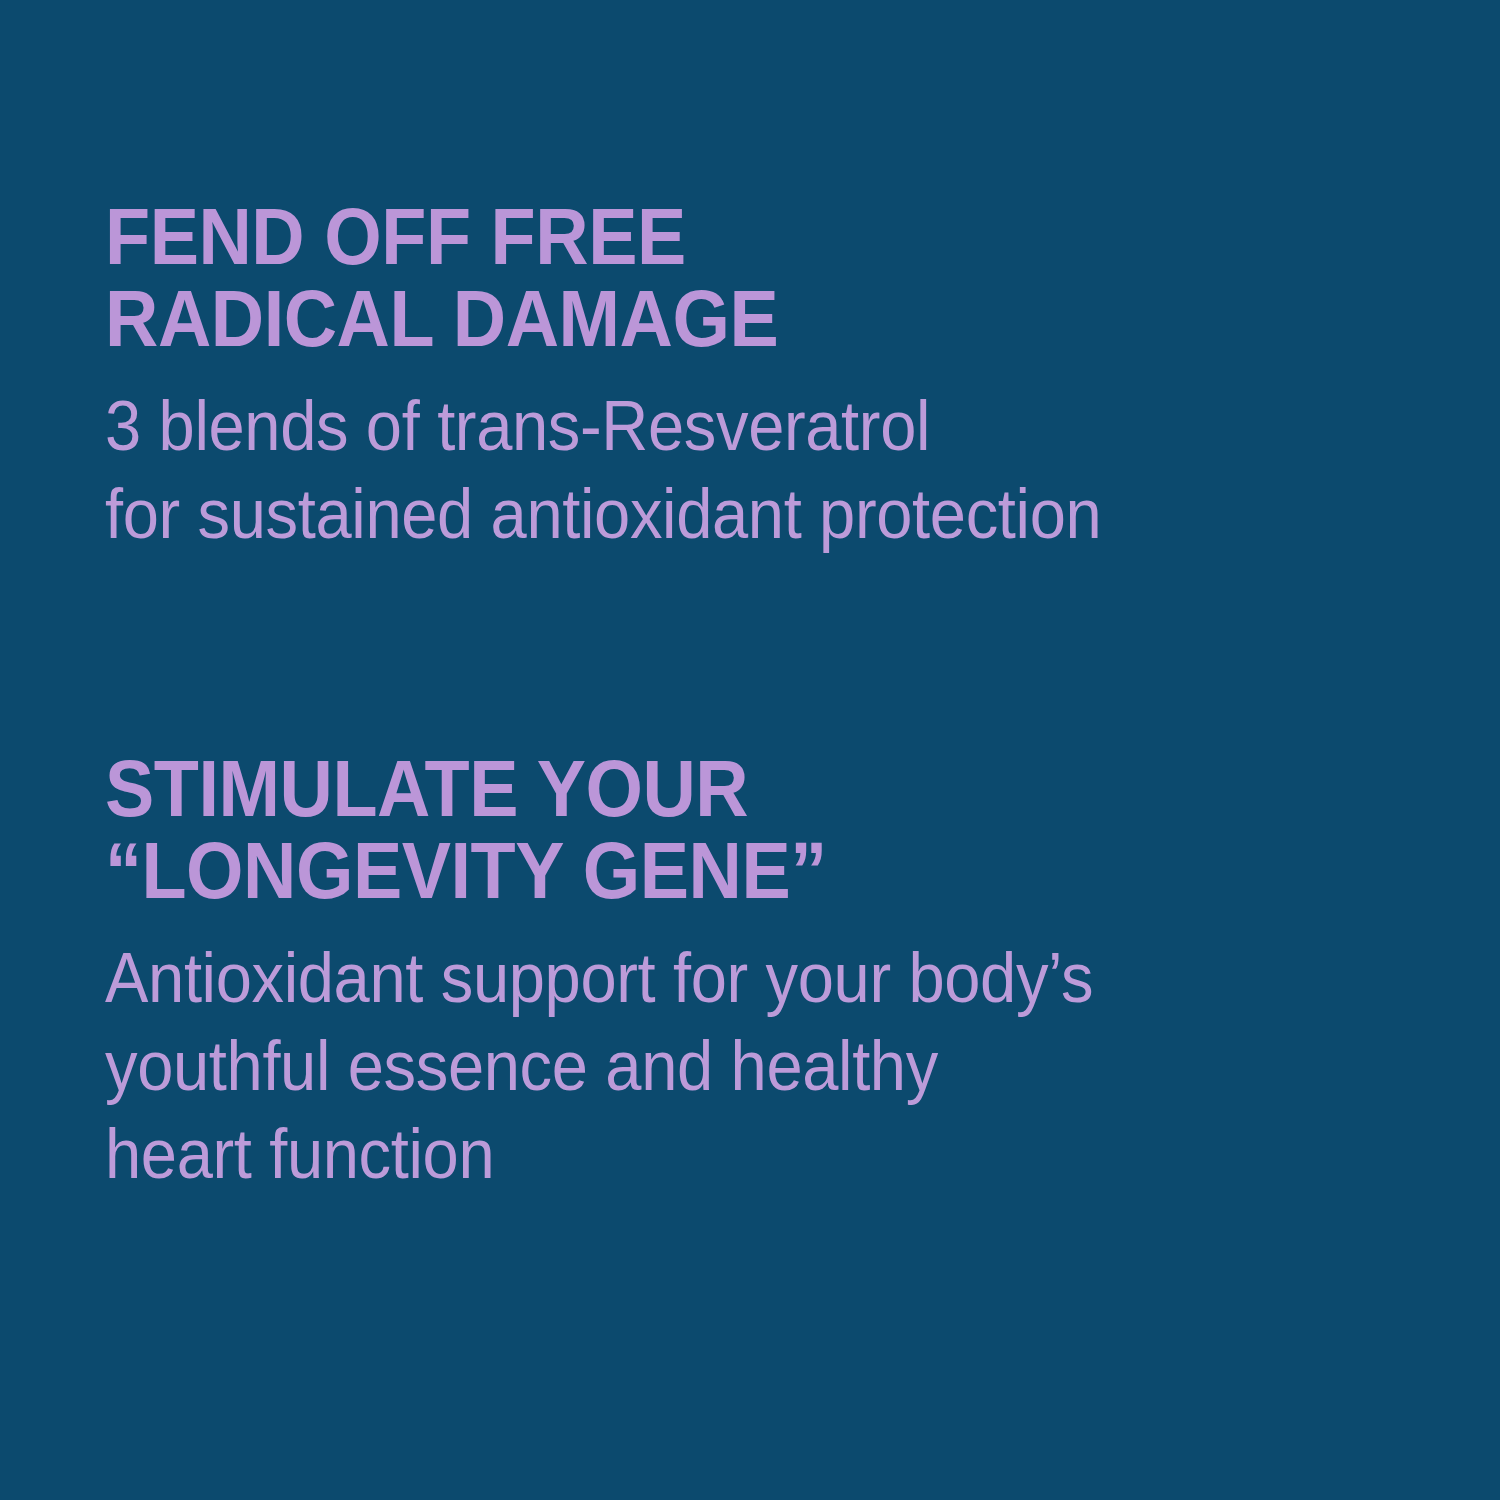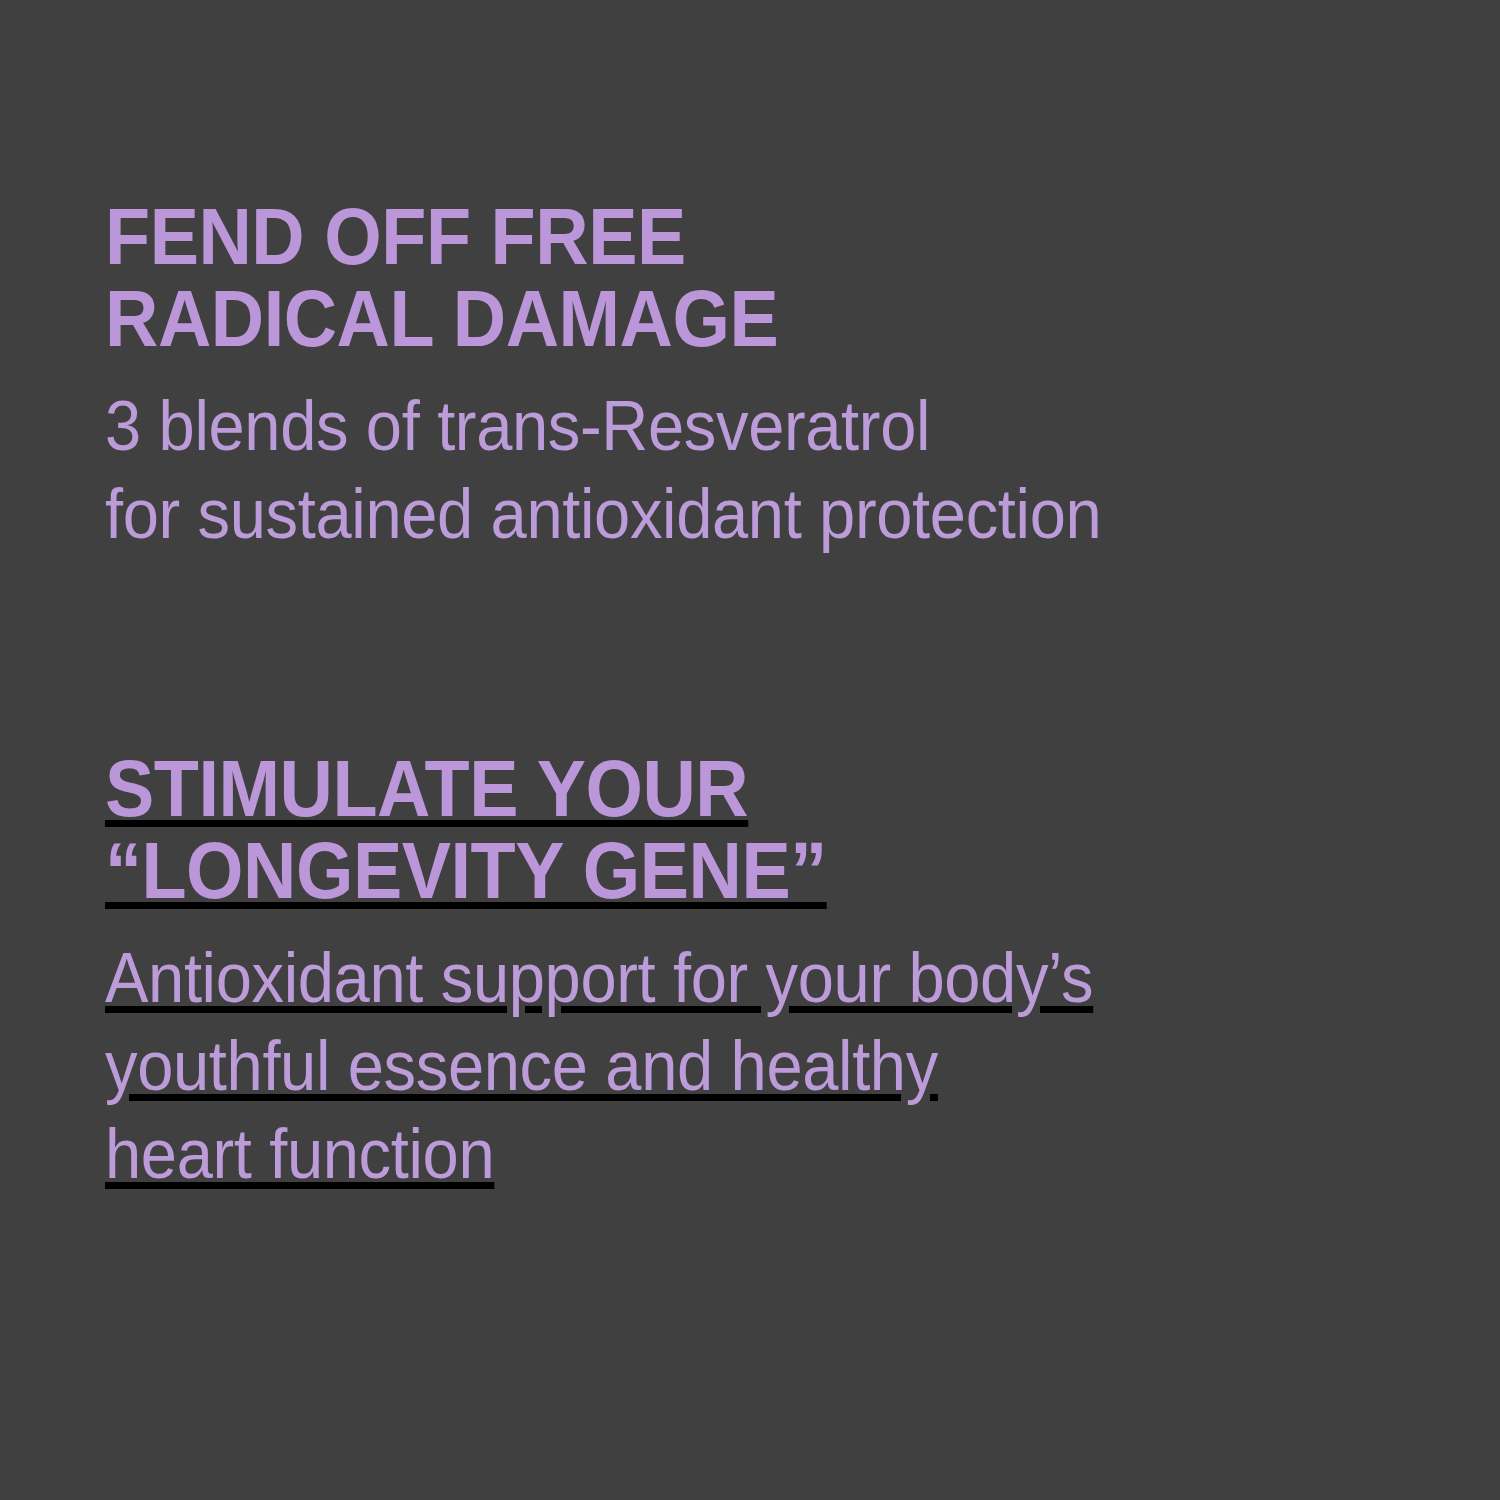--- a/index.html
+++ b/index.html
@@ -12,39 +12,38 @@
     height: 1500px;
     background: #F2F3F7;
     font-family: "Liberation Sans", "DejaVu Sans", sans-serif;
     overflow: hidden;
   }
 
   .panel {
     position: relative;
     width: 1500px;
     height: 1500px;
-    background: #404040;
+    background: #0c4a6e;
     box-sizing: border-box;
     padding: 0 70px 0 105px;
     display: flex;
     flex-direction: column;
     justify-content: flex-start;
   }
 
   .benefit-block {
     width: 100%;
   }
 
   .benefit-block.first {
     margin-top: 196px;
   }
 
   .benefit-block.second {
     margin-top: 190px;
-    text-decoration: underline;
   }
 
   .benefit-heading {
     color: #BB96D8;
     font-family: "Liberation Sans Narrow", "Liberation Sans", "DejaVu Sans Condensed", sans-serif;
     font-weight: bold;
     font-size: 79px;
     line-height: 82px;
     letter-spacing: -0.5px;
     text-transform: uppercase;

